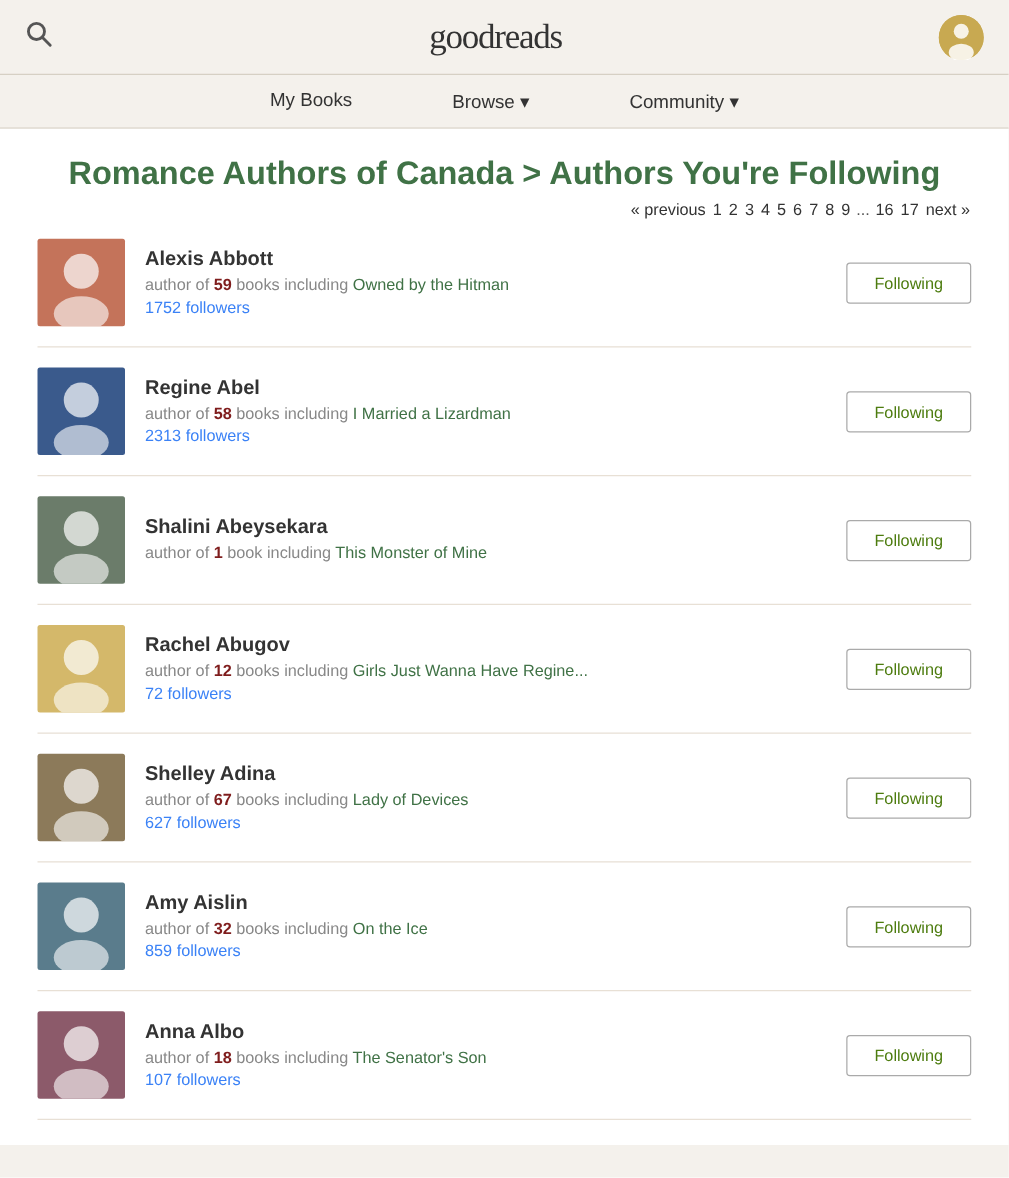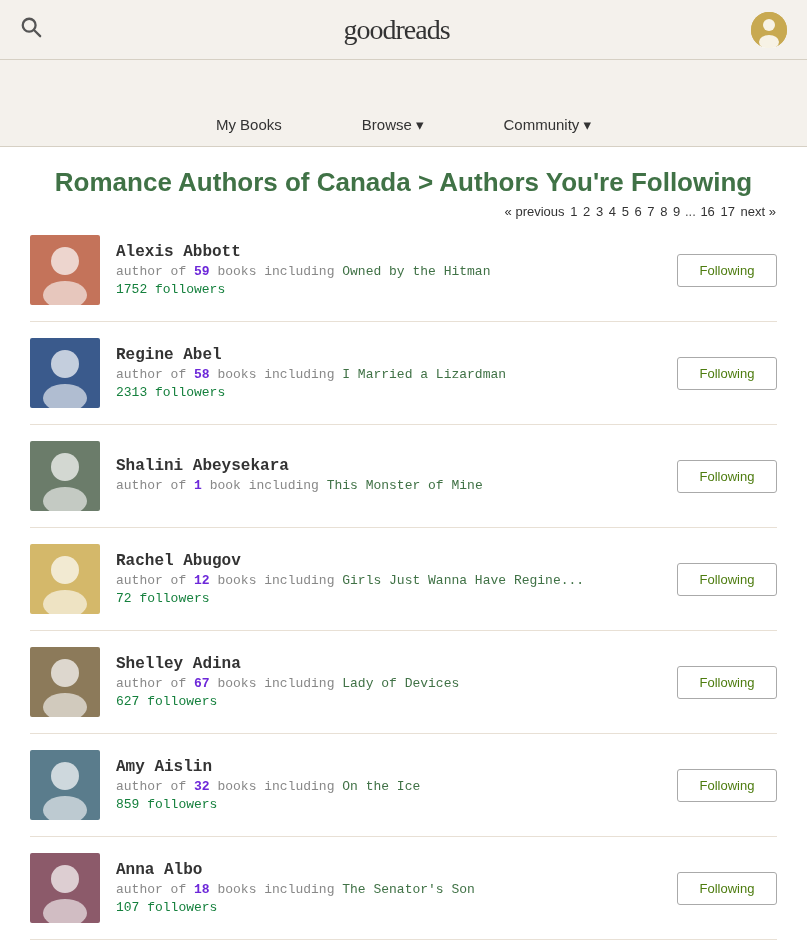--- a/index.html
+++ b/index.html
@@ -38,21 +38,20 @@
       justify-content: center;
       gap: 80px;
       padding: 12px 0;
     }
     .nav-item {
       font-family: Arial, sans-serif;
       font-size: 15px;
       color: #333;
       cursor: pointer;
       font-weight: normal;
-      margin-top: 44px;
     }
 
     
     .main { background: #fff; padding: 20px 30px; min-height: 800px; }
 
     .page-title {
       color: #407246;
       font-size: 26px;
       font-weight: bold;
       margin-bottom: 6px;
@@ -90,37 +89,37 @@
       border-radius: 2px;
       background: #c8b89a;
       flex-shrink: 0;
       margin-right: 16px;
       display: flex;
       align-items: center;
       justify-content: center;
       overflow: hidden;
     }
     .author-avatar svg { width: 70px; height: 70px; }
-    .author-info { flex: 1; font-family: Liberation Mono, monospace; }
+    .author-info { flex: 1; font-family: Liberation Sans, sans-serif; }
     .author-name {
       font-size: 16px;
       font-weight: bold;
       color: #333;
       margin-bottom: 3px;
     }
     .author-meta {
       font-size: 13px;
       color: #888;
       margin-bottom: 3px;
     }
-    .author-meta .count { color: #6d28d9; font-weight: bold; }
+    .author-meta .count { color: #7f1d1d; font-weight: bold; }
     .author-meta .book-link { color: #407246; text-decoration: none; cursor: pointer; }
     .author-followers {
       font-size: 13px;
-      color: #15803d;
+      color: #3b82f6;
     }
     .follow-btn {
       background: #fff;
       border: 1px solid #aaa;
       border-radius: 3px;
       padding: 8px 18px;
       font-size: 13px;
       font-family: Arial, sans-serif;
       color: #4d7c0f;
       cursor: pointer;

